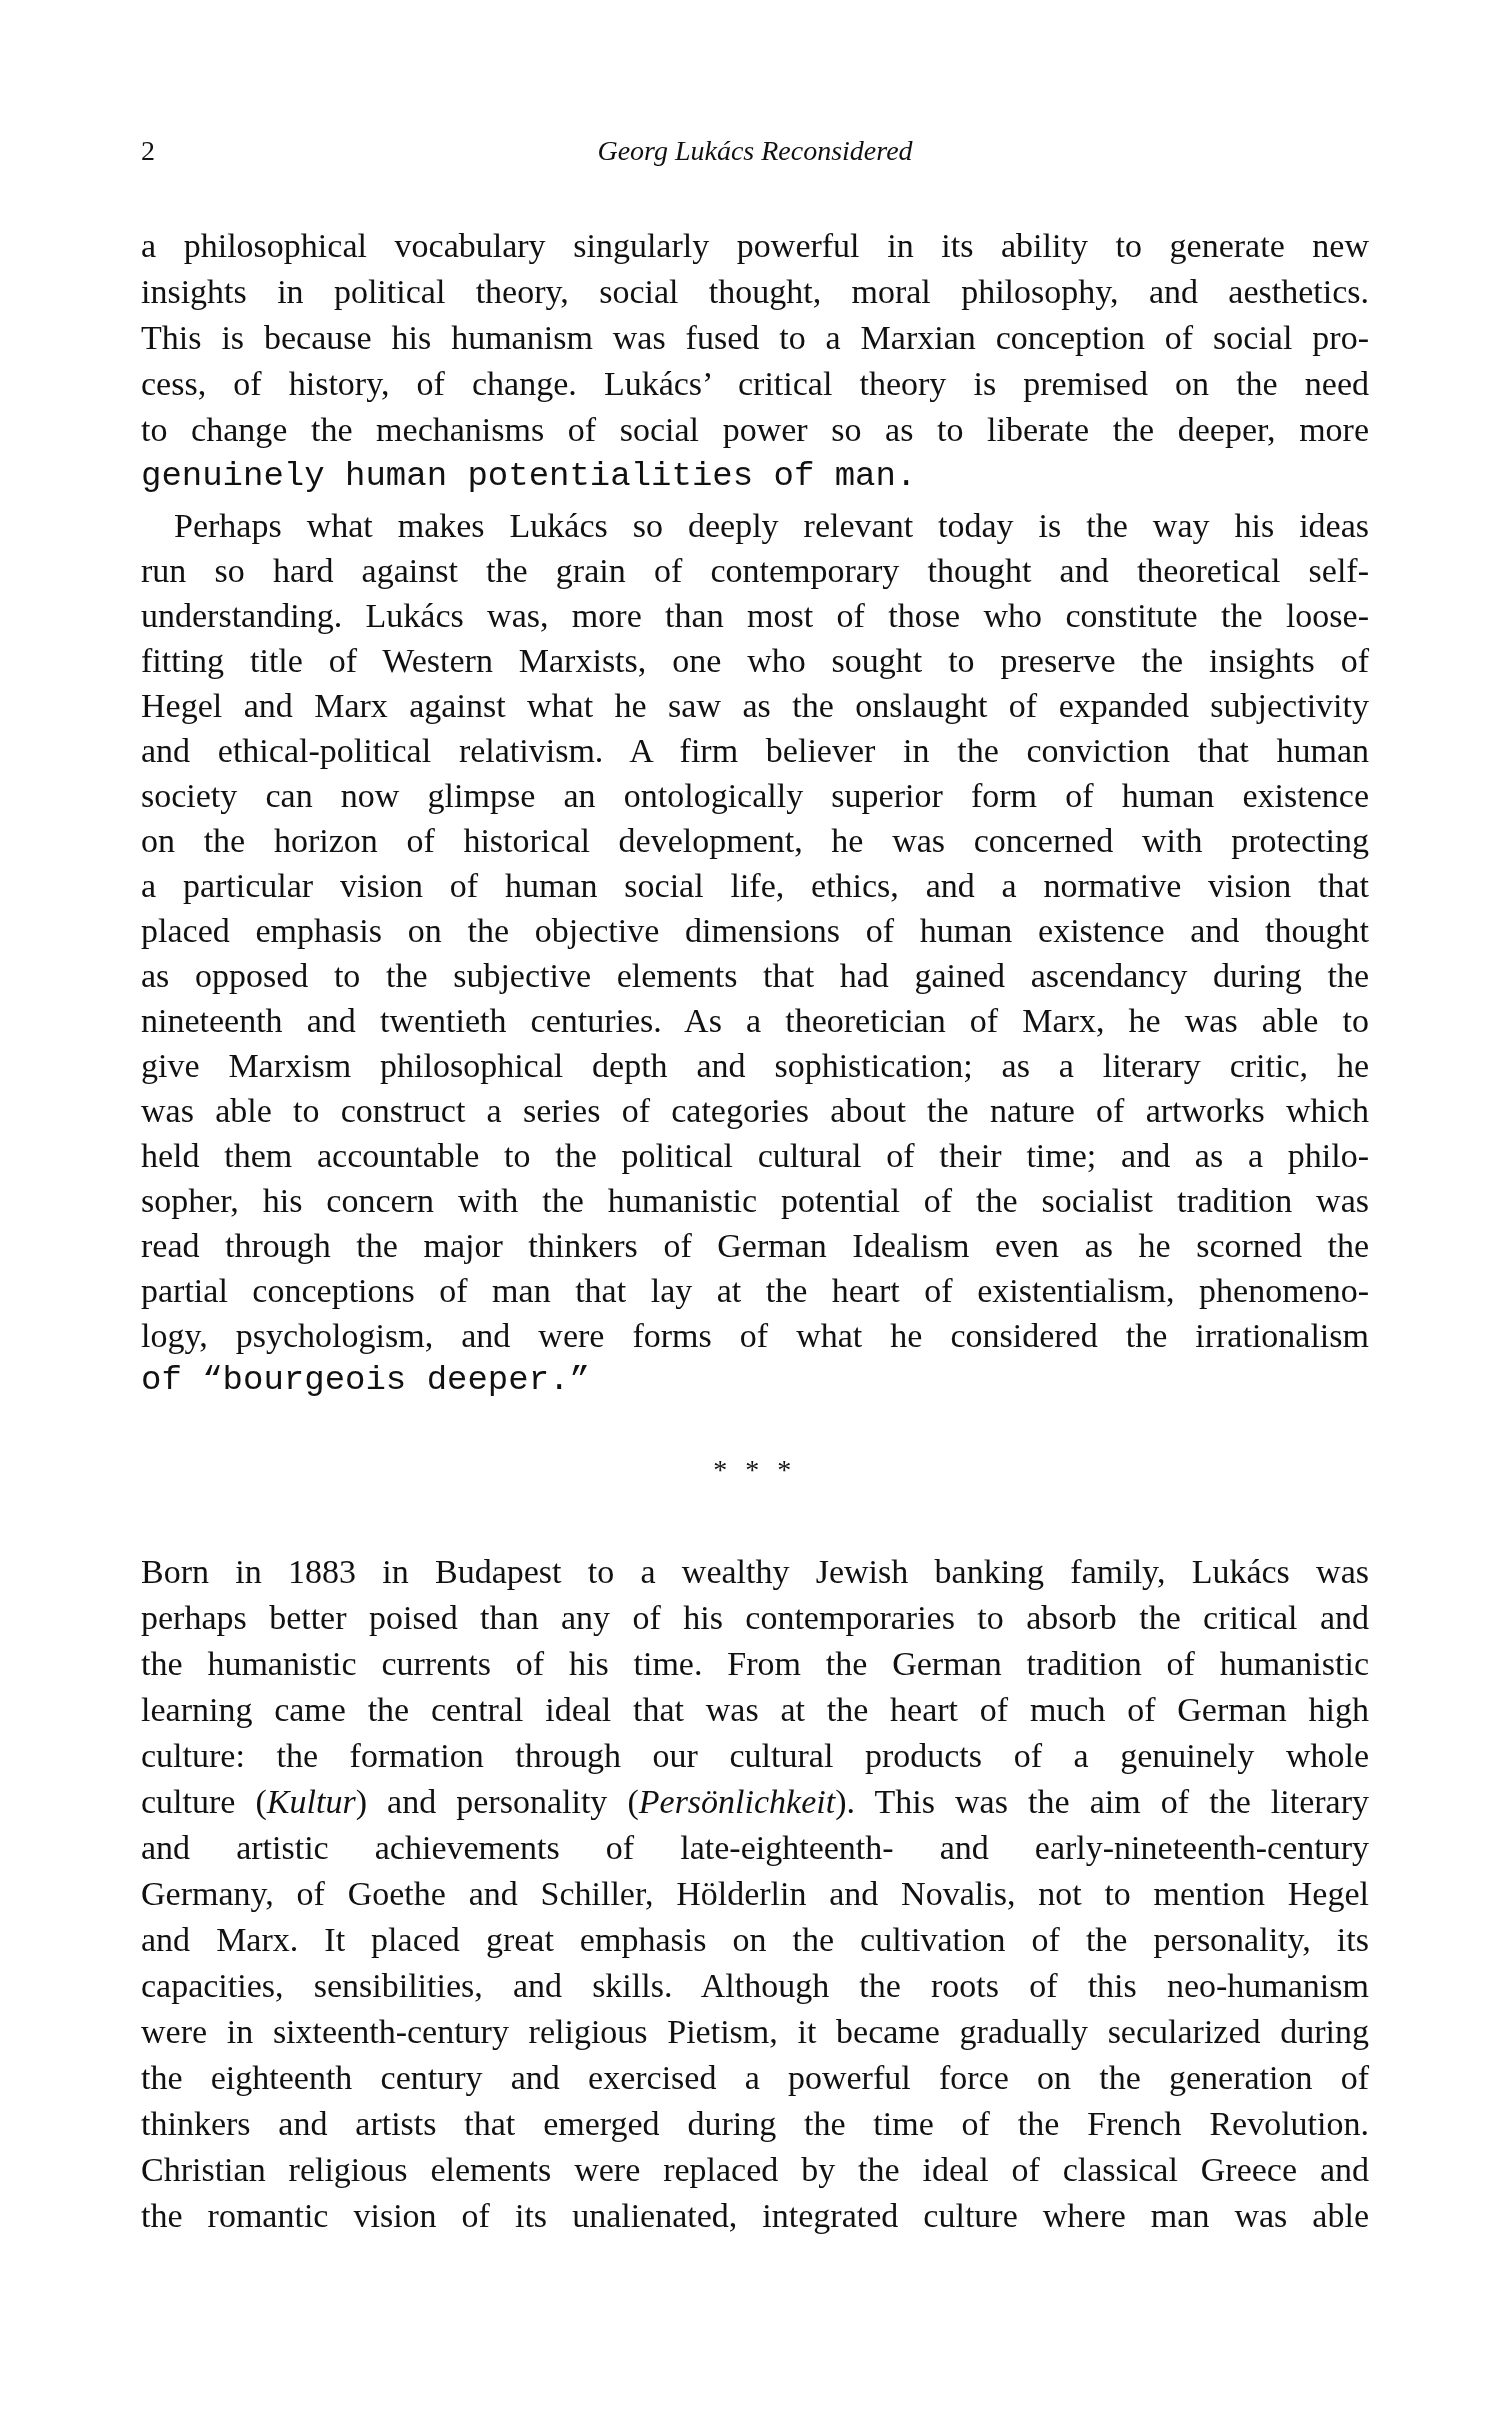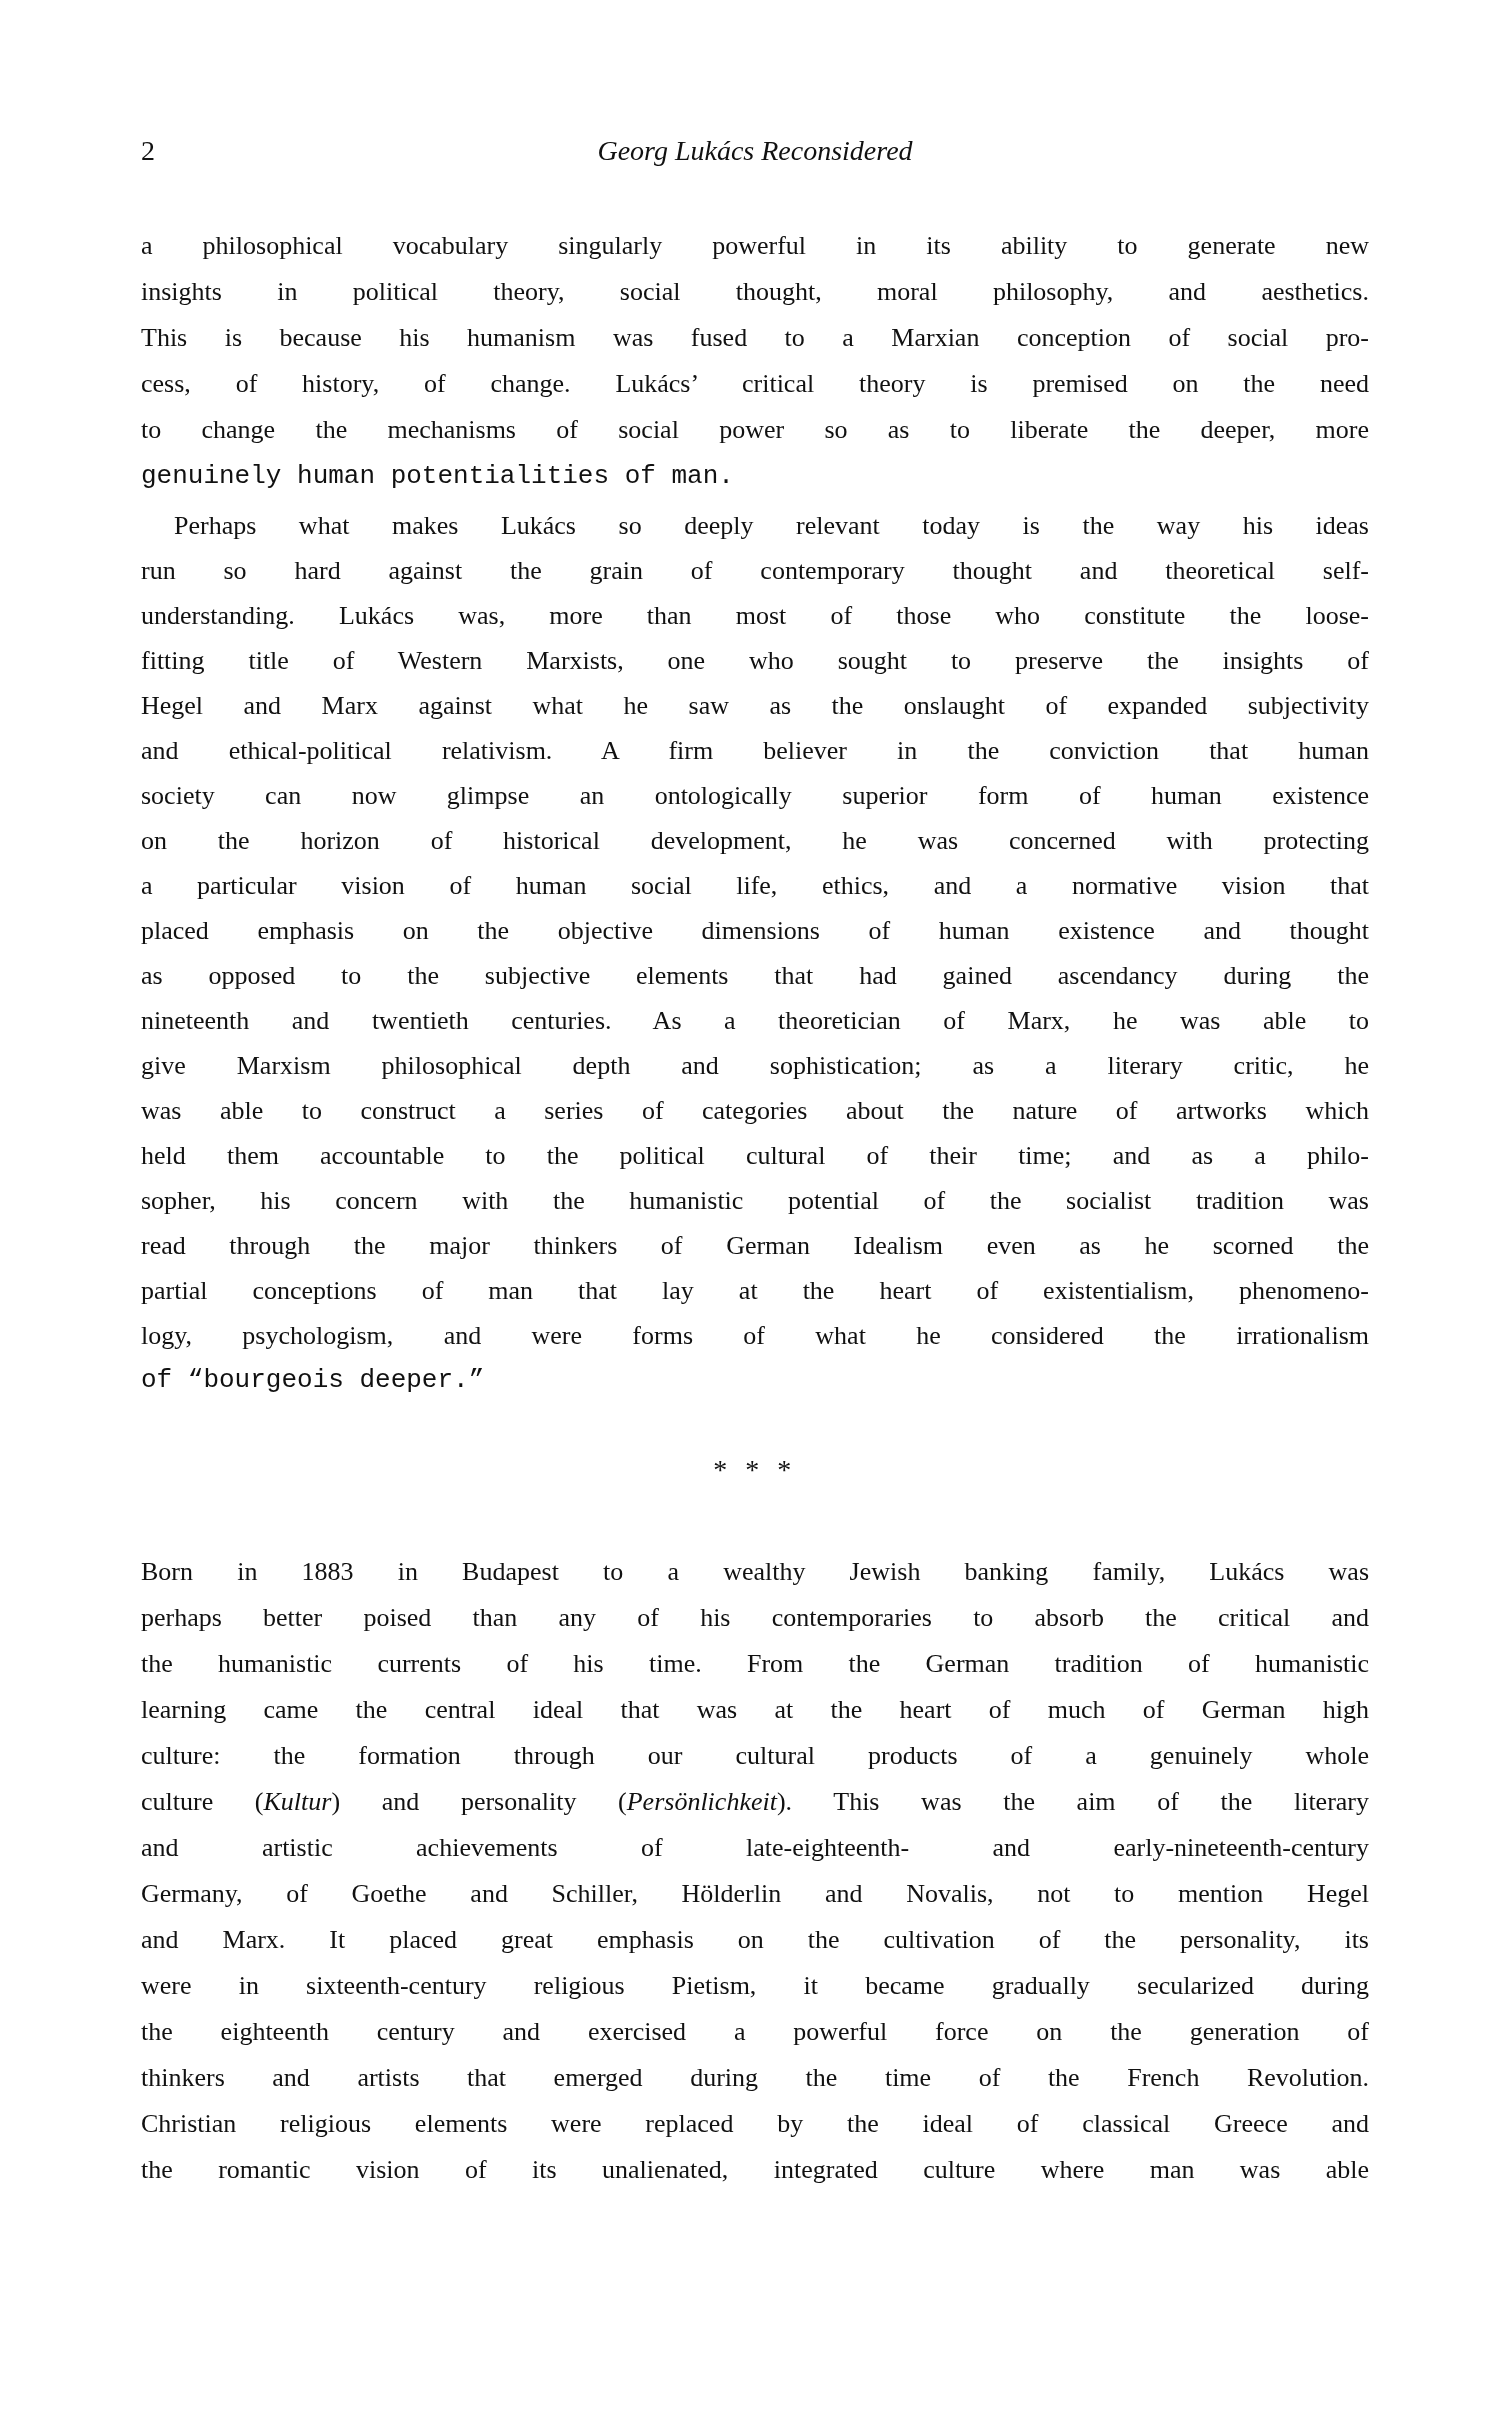--- a/index.html
+++ b/index.html
@@ -1,21 +1,21 @@
 <!DOCTYPE html>
 <html style="font-size:14.6px"><head>
 <meta charset="utf-8">
 <style>
   html, body { margin: 0; padding: 0; background: #ffffff; }
   body { width: 1511px; height: 2413px; position: relative; overflow: hidden; }
   .page { position: absolute; left: 0; top: 0; width: 1511px; height: 2413px; background: #fff; color: #111; font-family: "Liberation Serif", "DejaVu Serif", serif; }
   .running-head { position: absolute; top: 135px; left: 141px; width: 1228px; height: 46px; font-size: 28px; }
   .folio { position: absolute; left: 0; top: 0; }
   .head-title { position: absolute; left: 0; width: 100%; text-align: center; top: 0; font-style: italic; }
-  .block { position: absolute; left: 141px; width: 1228px; font-size: 26px; }
+  .block { position: absolute; left: 141px; width: 1228px; font-size: 34px; }
   .line { display: block; height: 46px; line-height: 46px; white-space: nowrap; text-align: justify; text-align-last: justify; overflow: visible; }
   .line.last { text-align-last: left; font-family: Liberation Mono, monospace; }
   .line.indent { padding-left: 33px; }
   .p1 { top: 223px; }
   .p2 { top: 503px; }
   .p2 .line { height: 45px; line-height: 45px; }
   .p3 { top: 1549px; }
   .sep { position: absolute; left: 141px; width: 1228px; top: 1454px; text-align: center; font-size: 28px; letter-spacing: 5.5px; }
   .line i { font-style: italic; }
 </style>
@@ -62,20 +62,21 @@
   <div class="block p3">
       <span class="line">Born in 1883 in Budapest to a wealthy Jewish banking family, Lukács was</span>
       <span class="line">perhaps better poised than any of his contemporaries to absorb the critical and</span>
       <span class="line">the humanistic currents of his time. From the German tradition of humanistic</span>
       <span class="line">learning came the central ideal that was at the heart of much of German high</span>
       <span class="line">culture: the formation through our cultural products of a genuinely whole</span>
       <span class="line">culture (<i>Kultur</i>) and personality (<i>Persönlichkeit</i>). This was the aim of the literary</span>
       <span class="line">and artistic achievements of late-eighteenth- and early-nineteenth-century</span>
       <span class="line">Germany, of Goethe and Schiller, Hölderlin and Novalis, not to mention Hegel</span>
       <span class="line">and Marx. It placed great emphasis on the cultivation of the personality, its</span>
+      <span class="line">capacities, sensibilities, and skills. Although the roots of this neo-humanism</span>
       <span class="line">were in sixteenth-century religious Pietism, it became gradually secularized during</span>
       <span class="line">the eighteenth century and exercised a powerful force on the generation of</span>
       <span class="line">thinkers and artists that emerged during the time of the French Revolution.</span>
       <span class="line">Christian religious elements were replaced by the ideal of classical Greece and</span>
       <span class="line">the romantic vision of its unalienated, integrated culture where man was able</span>
     </div>
 </div>
 
 
 </body></html>

